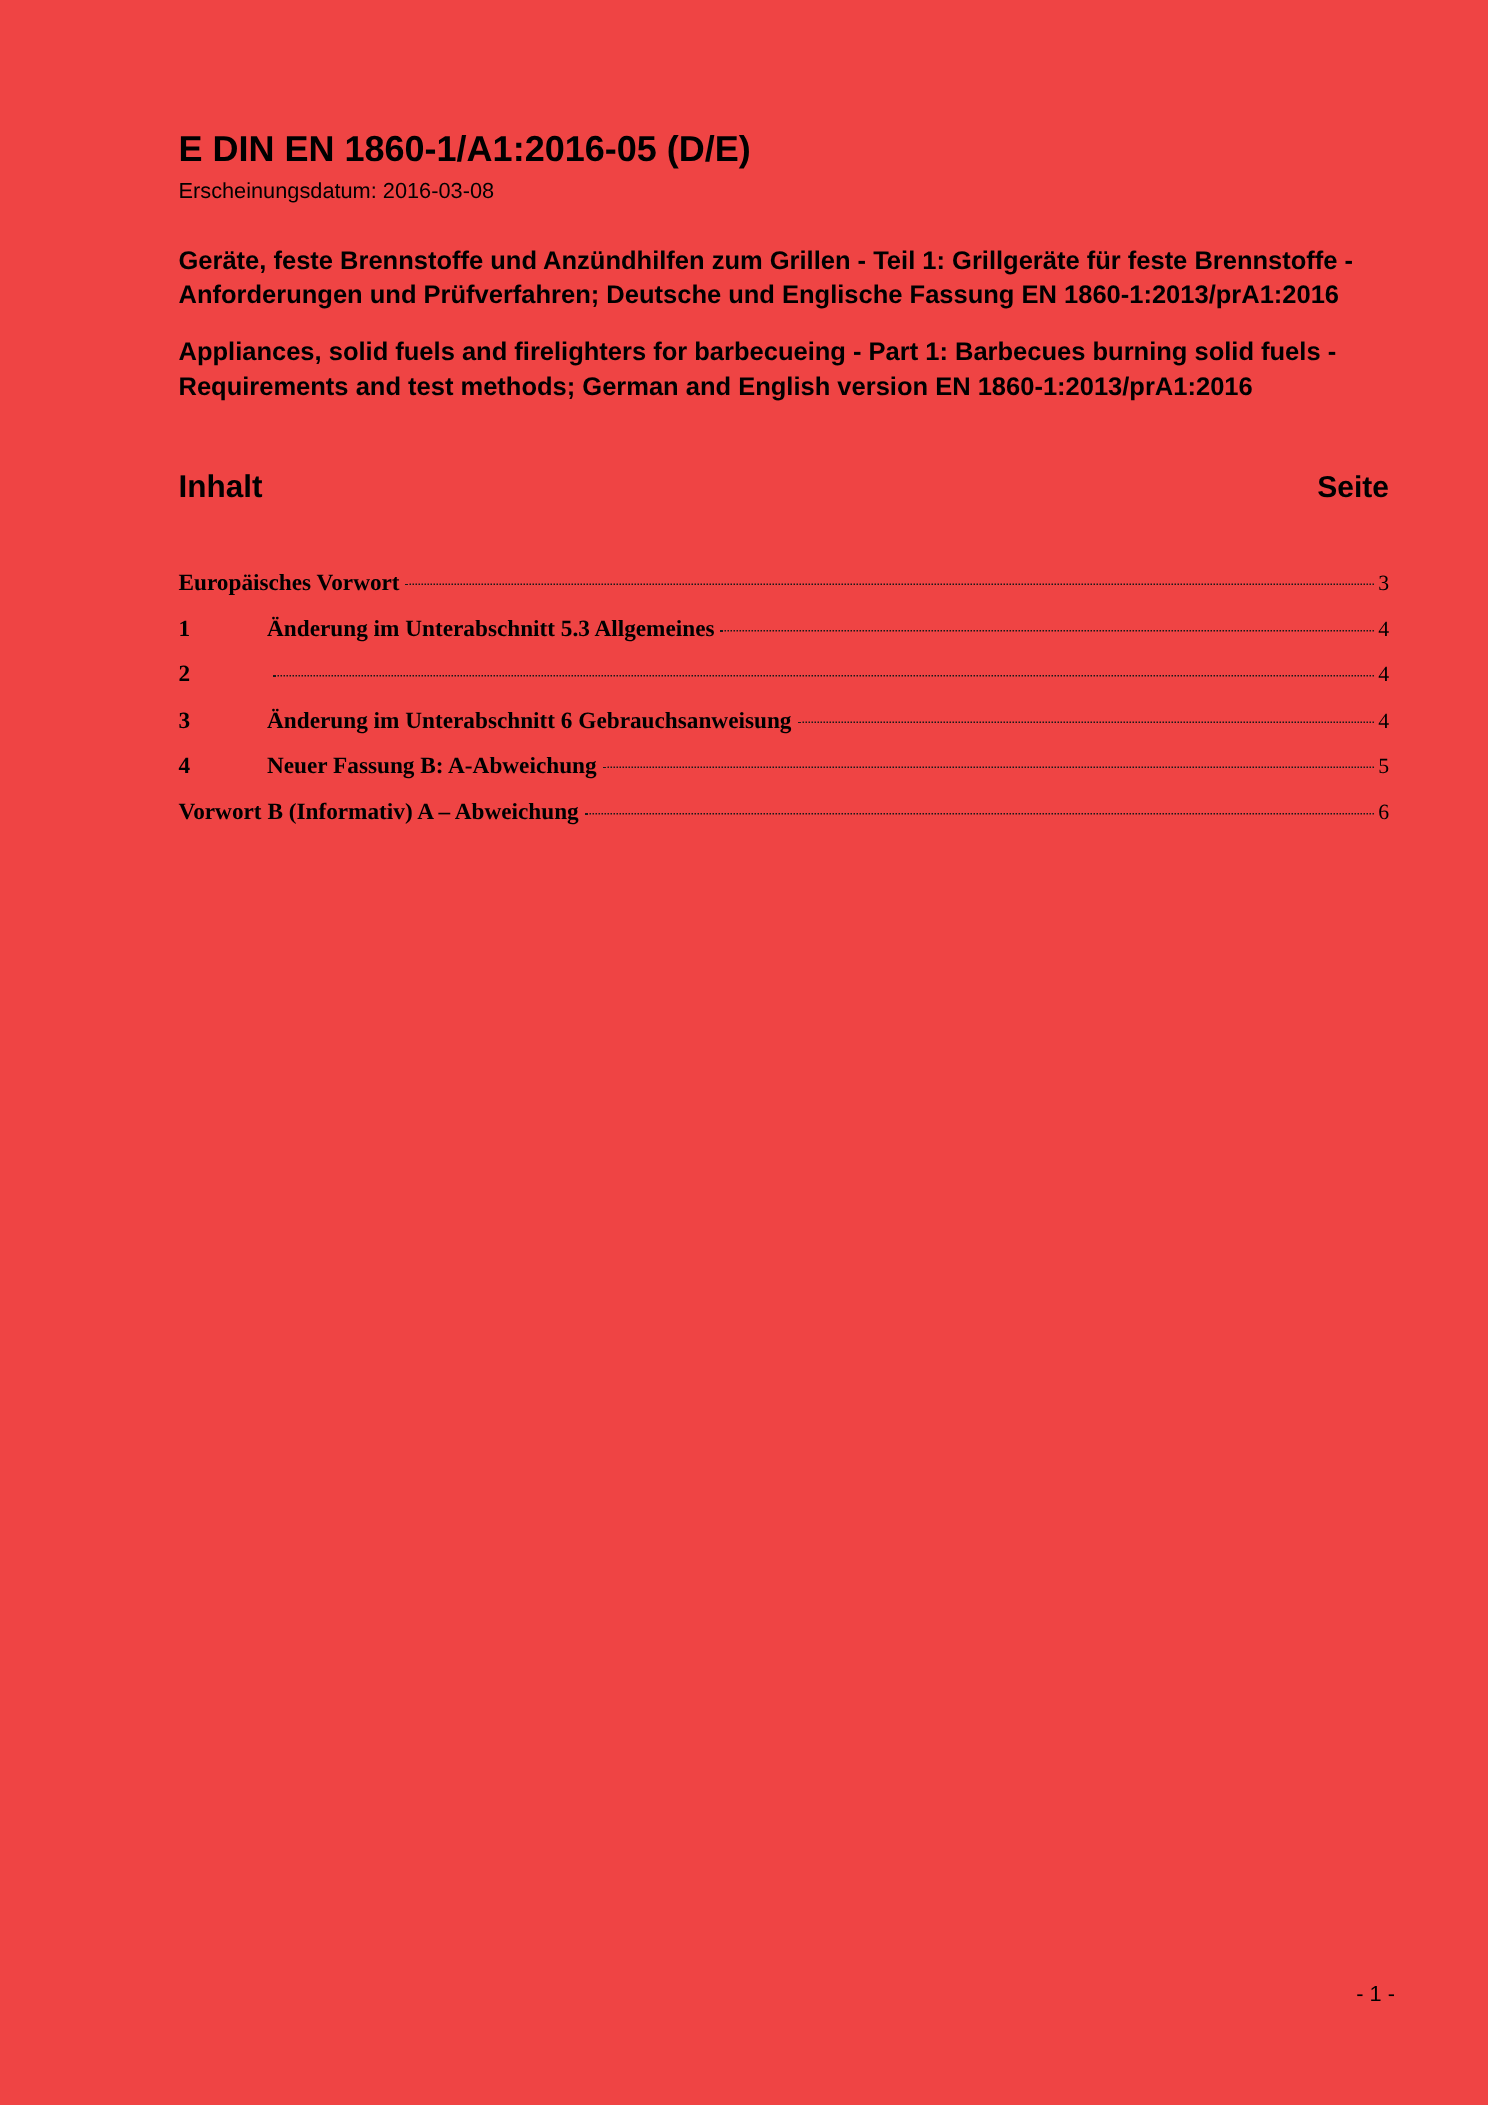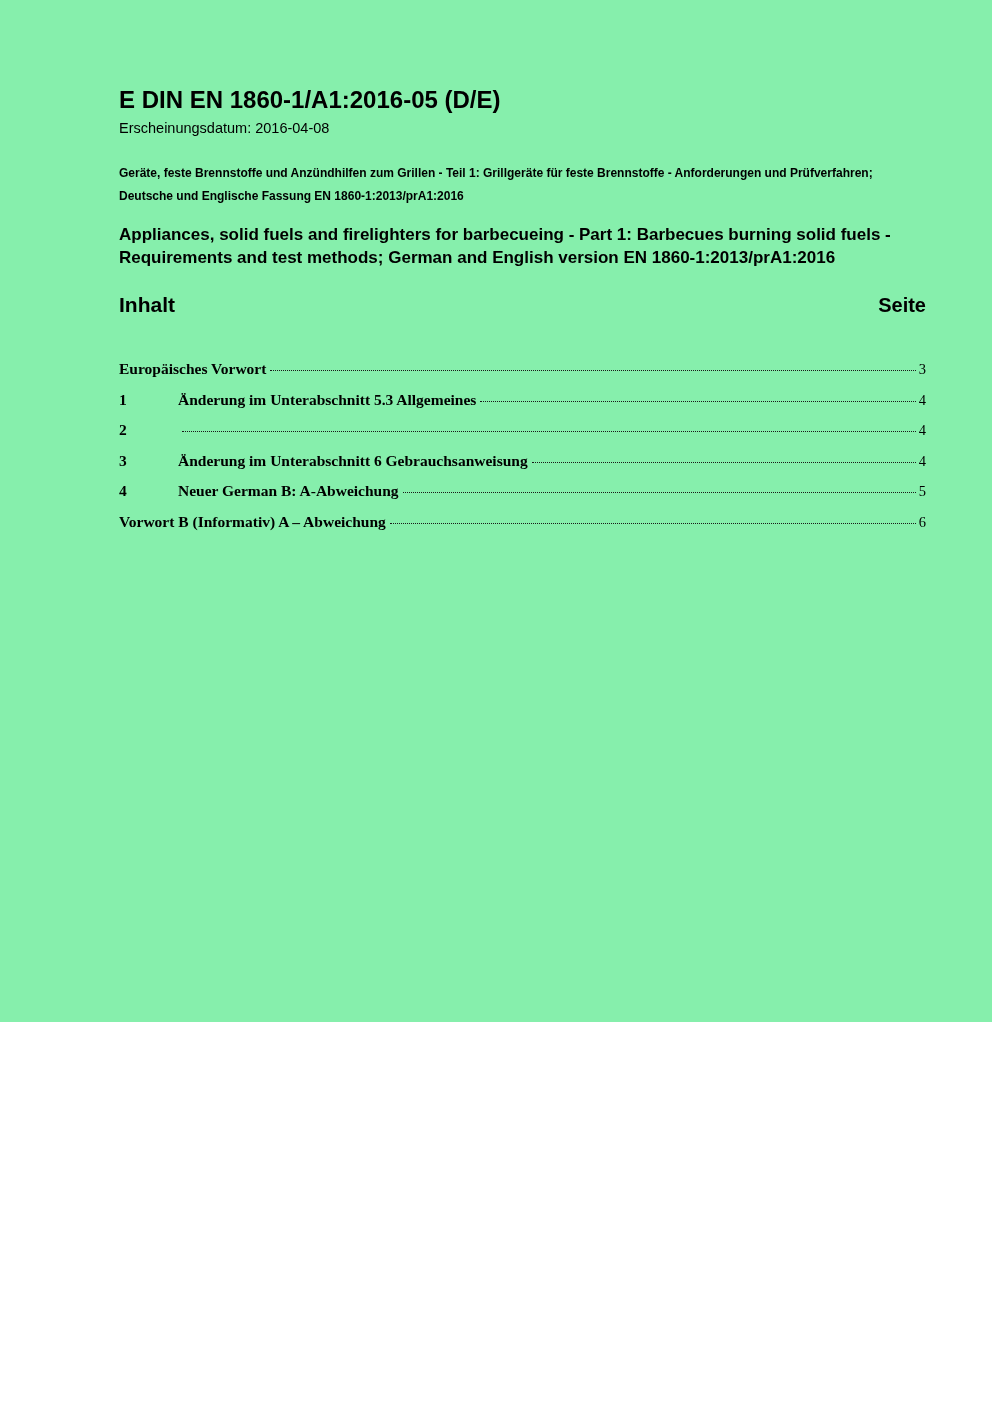--- a/index.html
+++ b/index.html
@@ -1,22 +1,22 @@
 <!DOCTYPE html>
 <html><head>
 <meta charset="utf-8">
 <style>
   * { margin: 0; padding: 0; box-sizing: border-box; }
   html, body { background: #ffffff; }
   .page {
     position: relative;
     width: 992px;
-    height: 1022px;
+    height: 1403px;
     margin: 0 auto;
-    background: #86efac;
+    background: #ef4444;
     font-family: "Liberation Sans", sans-serif;
     color: #000000;
   }
   .content {
     position: absolute;
     left: 119px;
     top: 86px;
     width: 807px;
   }
   .doc-title {
@@ -26,32 +26,32 @@
     letter-spacing: 0;
   }
   .pub-date {
     margin-top: 7px;
     font-size: 14.5px;
     line-height: 17px;
     font-weight: normal;
   }
   .title-de {
     margin-top: 25px;
-    font-size: 12px;
+    font-size: 17px;
     line-height: 23px;
     font-weight: bold;
   }
   .title-en {
     margin-top: 15px;
     font-size: 17px;
     line-height: 23px;
     font-weight: bold;
   }
   .toc-head-row {
-    margin-top: 24px;
+    margin-top: 44px;
     display: flex;
     justify-content: space-between;
     align-items: flex-end;
   }
   .toc-heading {
     font-size: 21px;
     font-weight: bold;
   }
   .toc-page-label {
     font-size: 20px;
@@ -98,21 +98,21 @@
     font-family: "Liberation Sans", sans-serif;
   }
 </style>
 </head>
 <body>
 
 <div class="page">
   <div class="content">
 
     <div class="doc-title">E DIN EN 1860-1/A1:2016-05 (D/E)</div>
-    <div class="pub-date">Erscheinungsdatum: 2016-04-08</div>
+    <div class="pub-date">Erscheinungsdatum: 2016-03-08</div>
 
     <div class="title-de">Geräte, feste Brennstoffe und Anzündhilfen zum Grillen - Teil 1: Grillgeräte für feste Brennstoffe - Anforderungen und Prüfverfahren; Deutsche und Englische Fassung EN 1860-1:2013/prA1:2016</div>
     <div class="title-en">Appliances, solid fuels and firelighters for barbecueing - Part 1: Barbecues burning solid fuels - Requirements and test methods; German and English version EN 1860-1:2013/prA1:2016</div>
 
     <div class="toc-head-row">
       <span class="toc-heading">Inhalt</span>
       <span class="toc-page-label">Seite</span>
     </div>
 
     <div class="toc-list">
@@ -138,21 +138,21 @@
 
       <div class="toc-row">
         <span class="toc-num">3</span>
         <span class="toc-label">Änderung im Unterabschnitt 6 Gebrauchsanweisung</span>
         <span class="toc-leader"></span>
         <span class="toc-page">4</span>
       </div>
 
       <div class="toc-row">
         <span class="toc-num">4</span>
-        <span class="toc-label">Neuer German B: A-Abweichung</span>
+        <span class="toc-label">Neuer Fassung B: A-Abweichung</span>
         <span class="toc-leader"></span>
         <span class="toc-page">5</span>
       </div>
 
       <div class="toc-row">
         <span class="toc-label">Vorwort B (Informativ)  A – Abweichung</span>
         <span class="toc-leader"></span>
         <span class="toc-page">6</span>
       </div>
 

